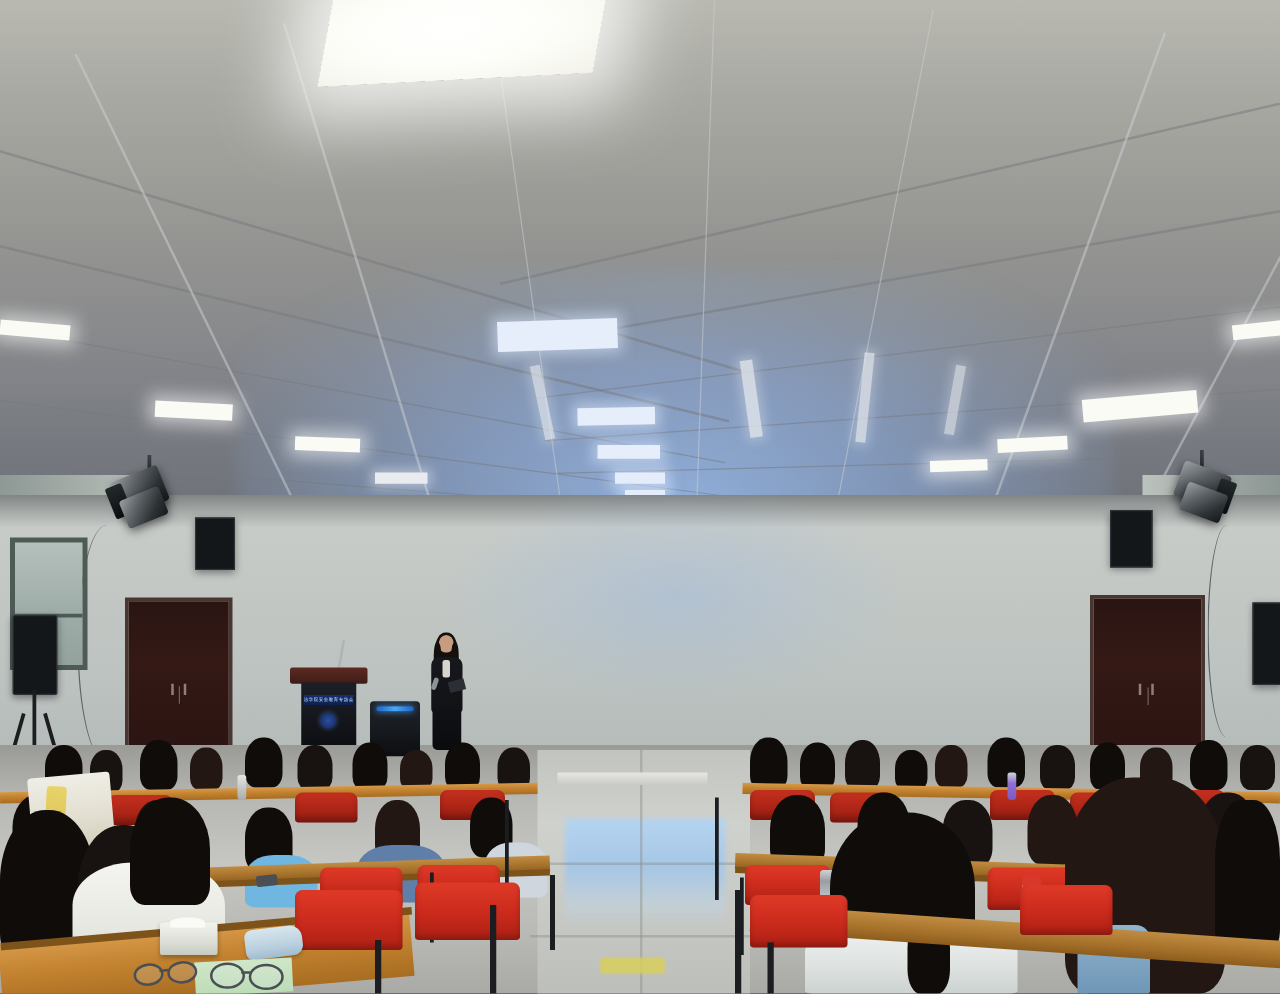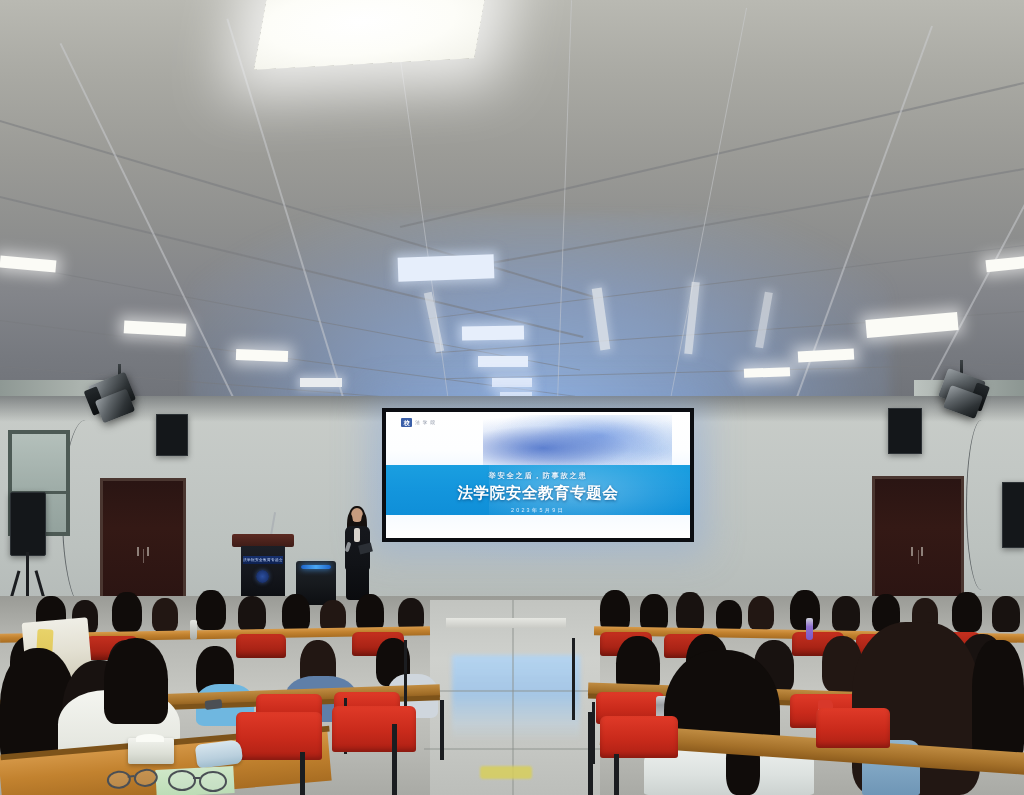--- a/index.html
+++ b/index.html
@@ -398,37 +398,20 @@
       </div>
   </div>
   <div class="door" style="left:872px;top:476px;width:92px;height:128px;">
     <div class="door-handles">
         <span style="left:0;"></span>
         <span style="left:10px;"></span>
       </div>
   </div>
 
   <div class="screen-glow"></div>
-  <div class="screen-frame">
-    <div class="screen-inner">
-      <div class="slide-top"></div>
-      <div class="splash"></div>
-      <div class="slide-logo">
-        <div class="slide-logo-mark">校</div>
-        <div class="slide-logo-text">法 学 院</div>
-      </div>
-      <div class="slide-band">
-        <div class="band-wave"></div>
-      </div>
-      <div class="slide-sub">举安全之盾，防事故之患</div>
-      <div class="slide-title">法学院安全教育专题会</div>
-      <div class="slide-date">2023年5月9日</div>
-      <div class="slide-bottom"></div>
-    </div>
-  </div>
 
   <div class="stage-floor"></div>
   <div class="aisle"></div>
   <div class="aisle-reflection"></div>
   <div class="floor-tile-line" style="left:430px;top:690px;width:170px;height:1.5px;"></div>
   <div class="floor-tile-line" style="left:424px;top:748px;width:184px;height:1.5px;"></div>
   <div class="floor-tile-line" style="left:512px;top:600px;width:1.5px;height:195px;"></div>
   <div class="floor-mark"></div>
 
   <div class="deskrow" style="left:446px;top:618px;width:120px;height:10px;background:linear-gradient(180deg,#e6e7e2,#c9cac5);"></div>

